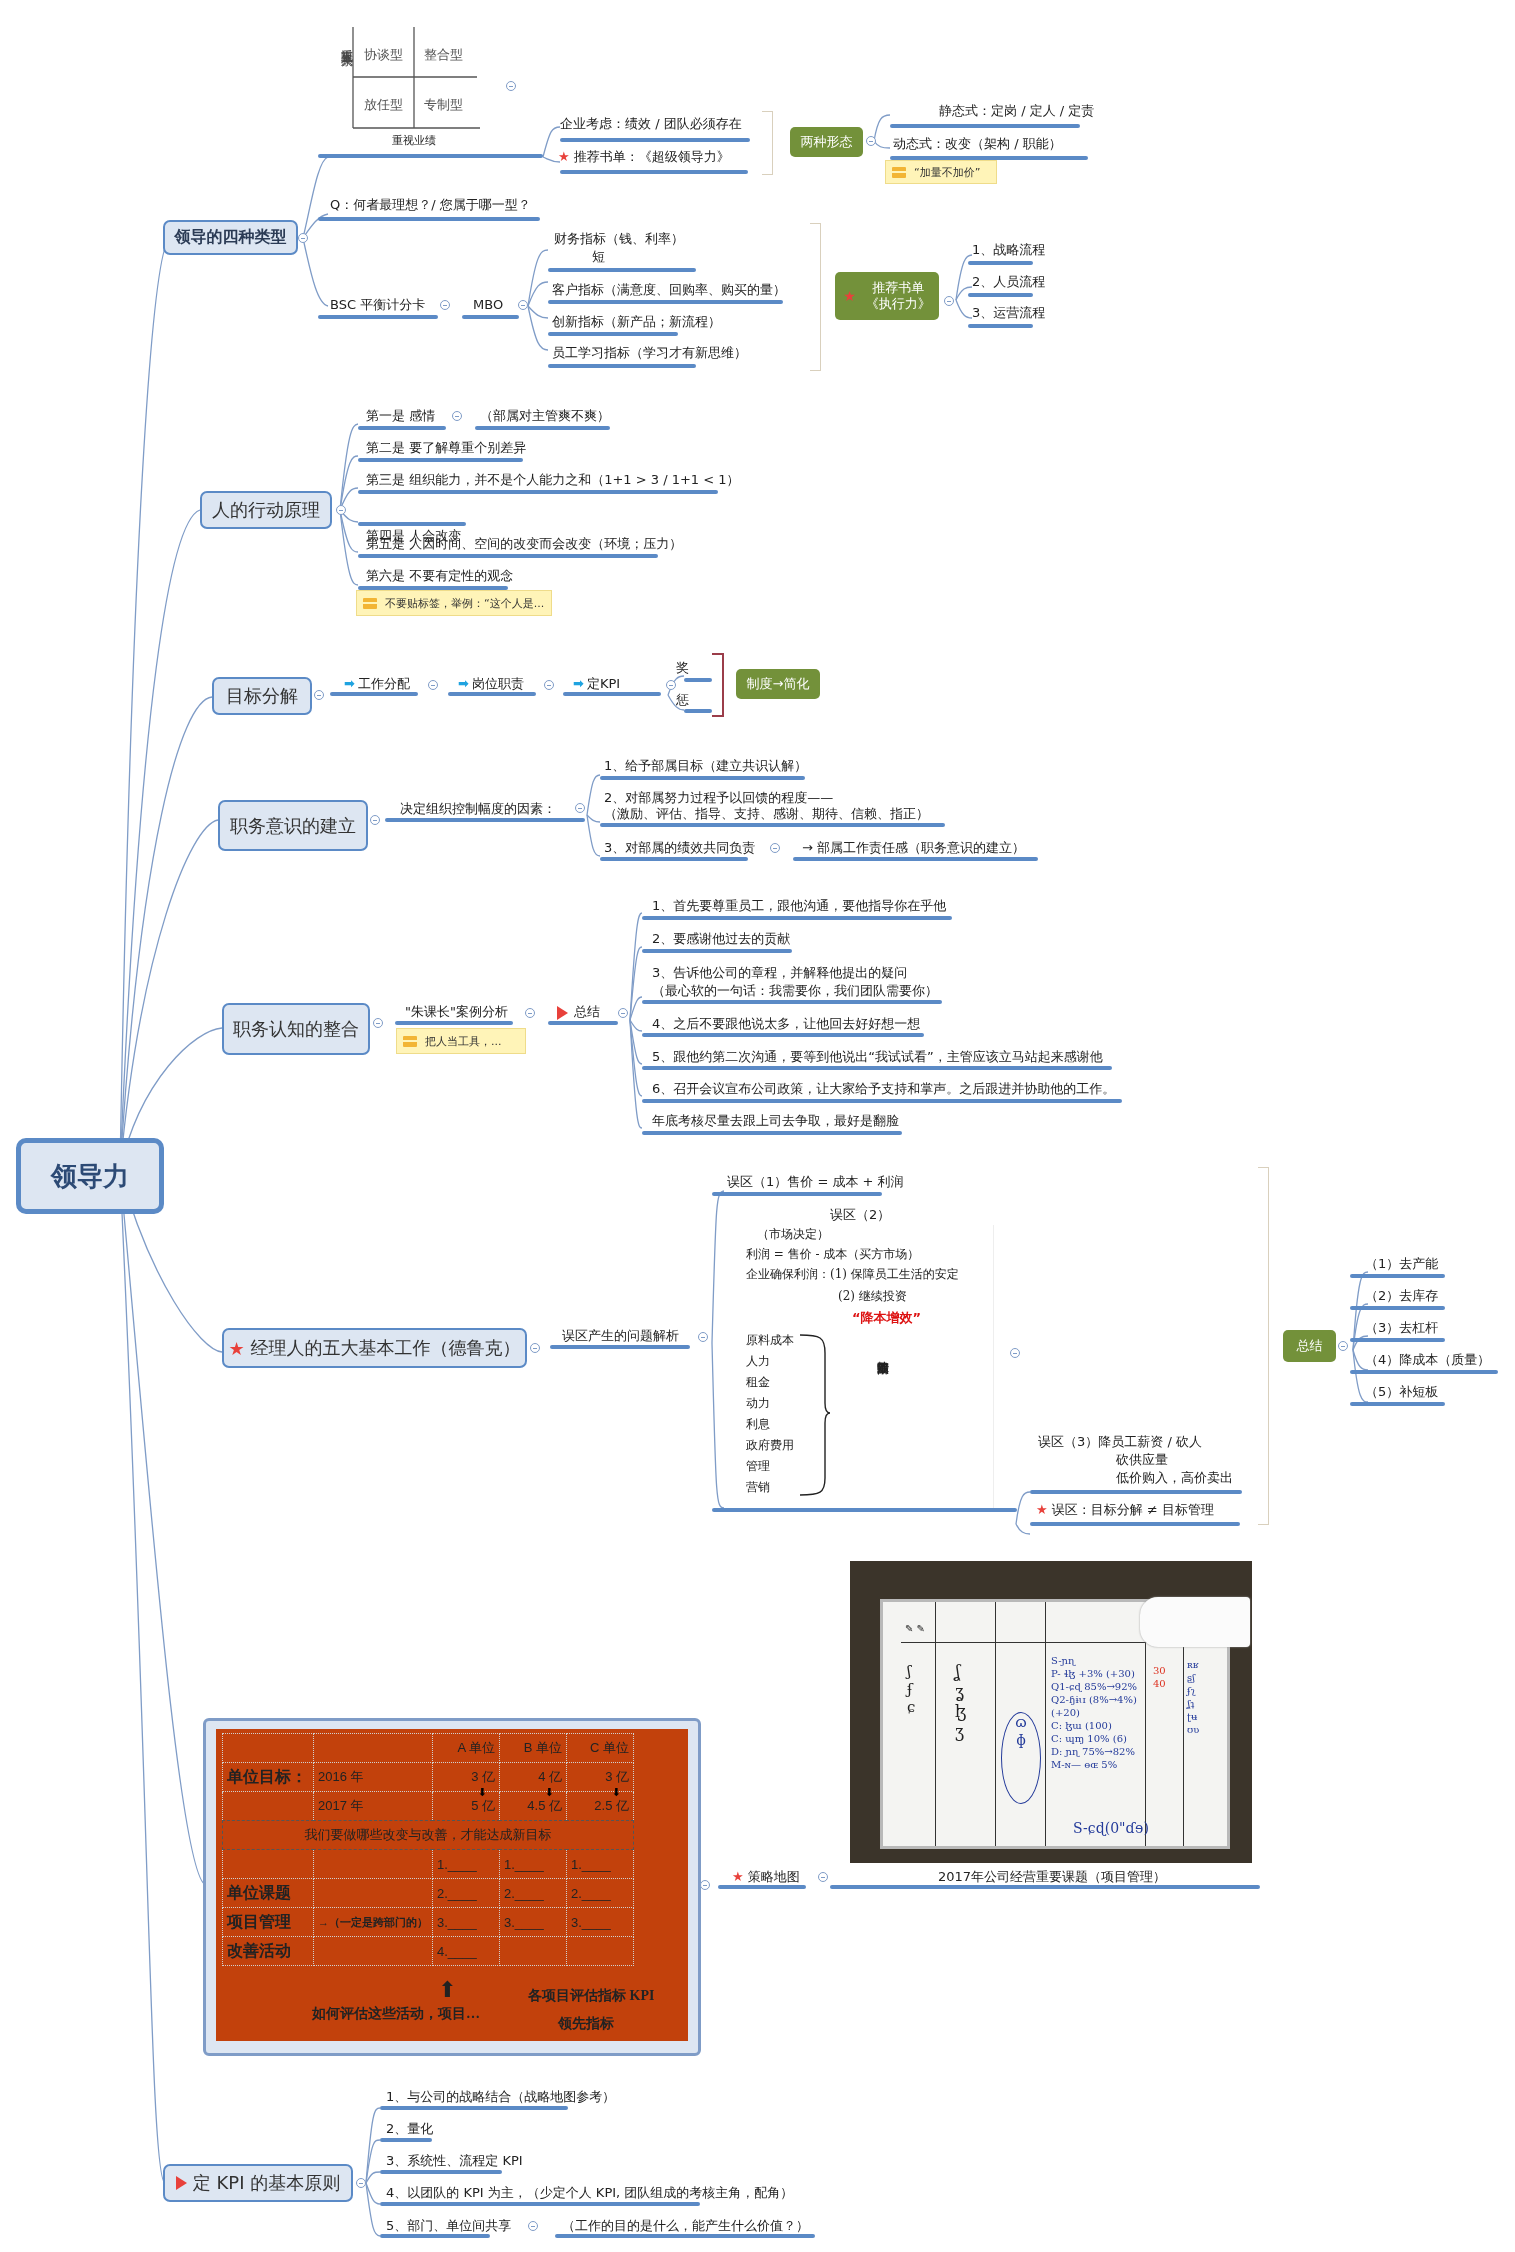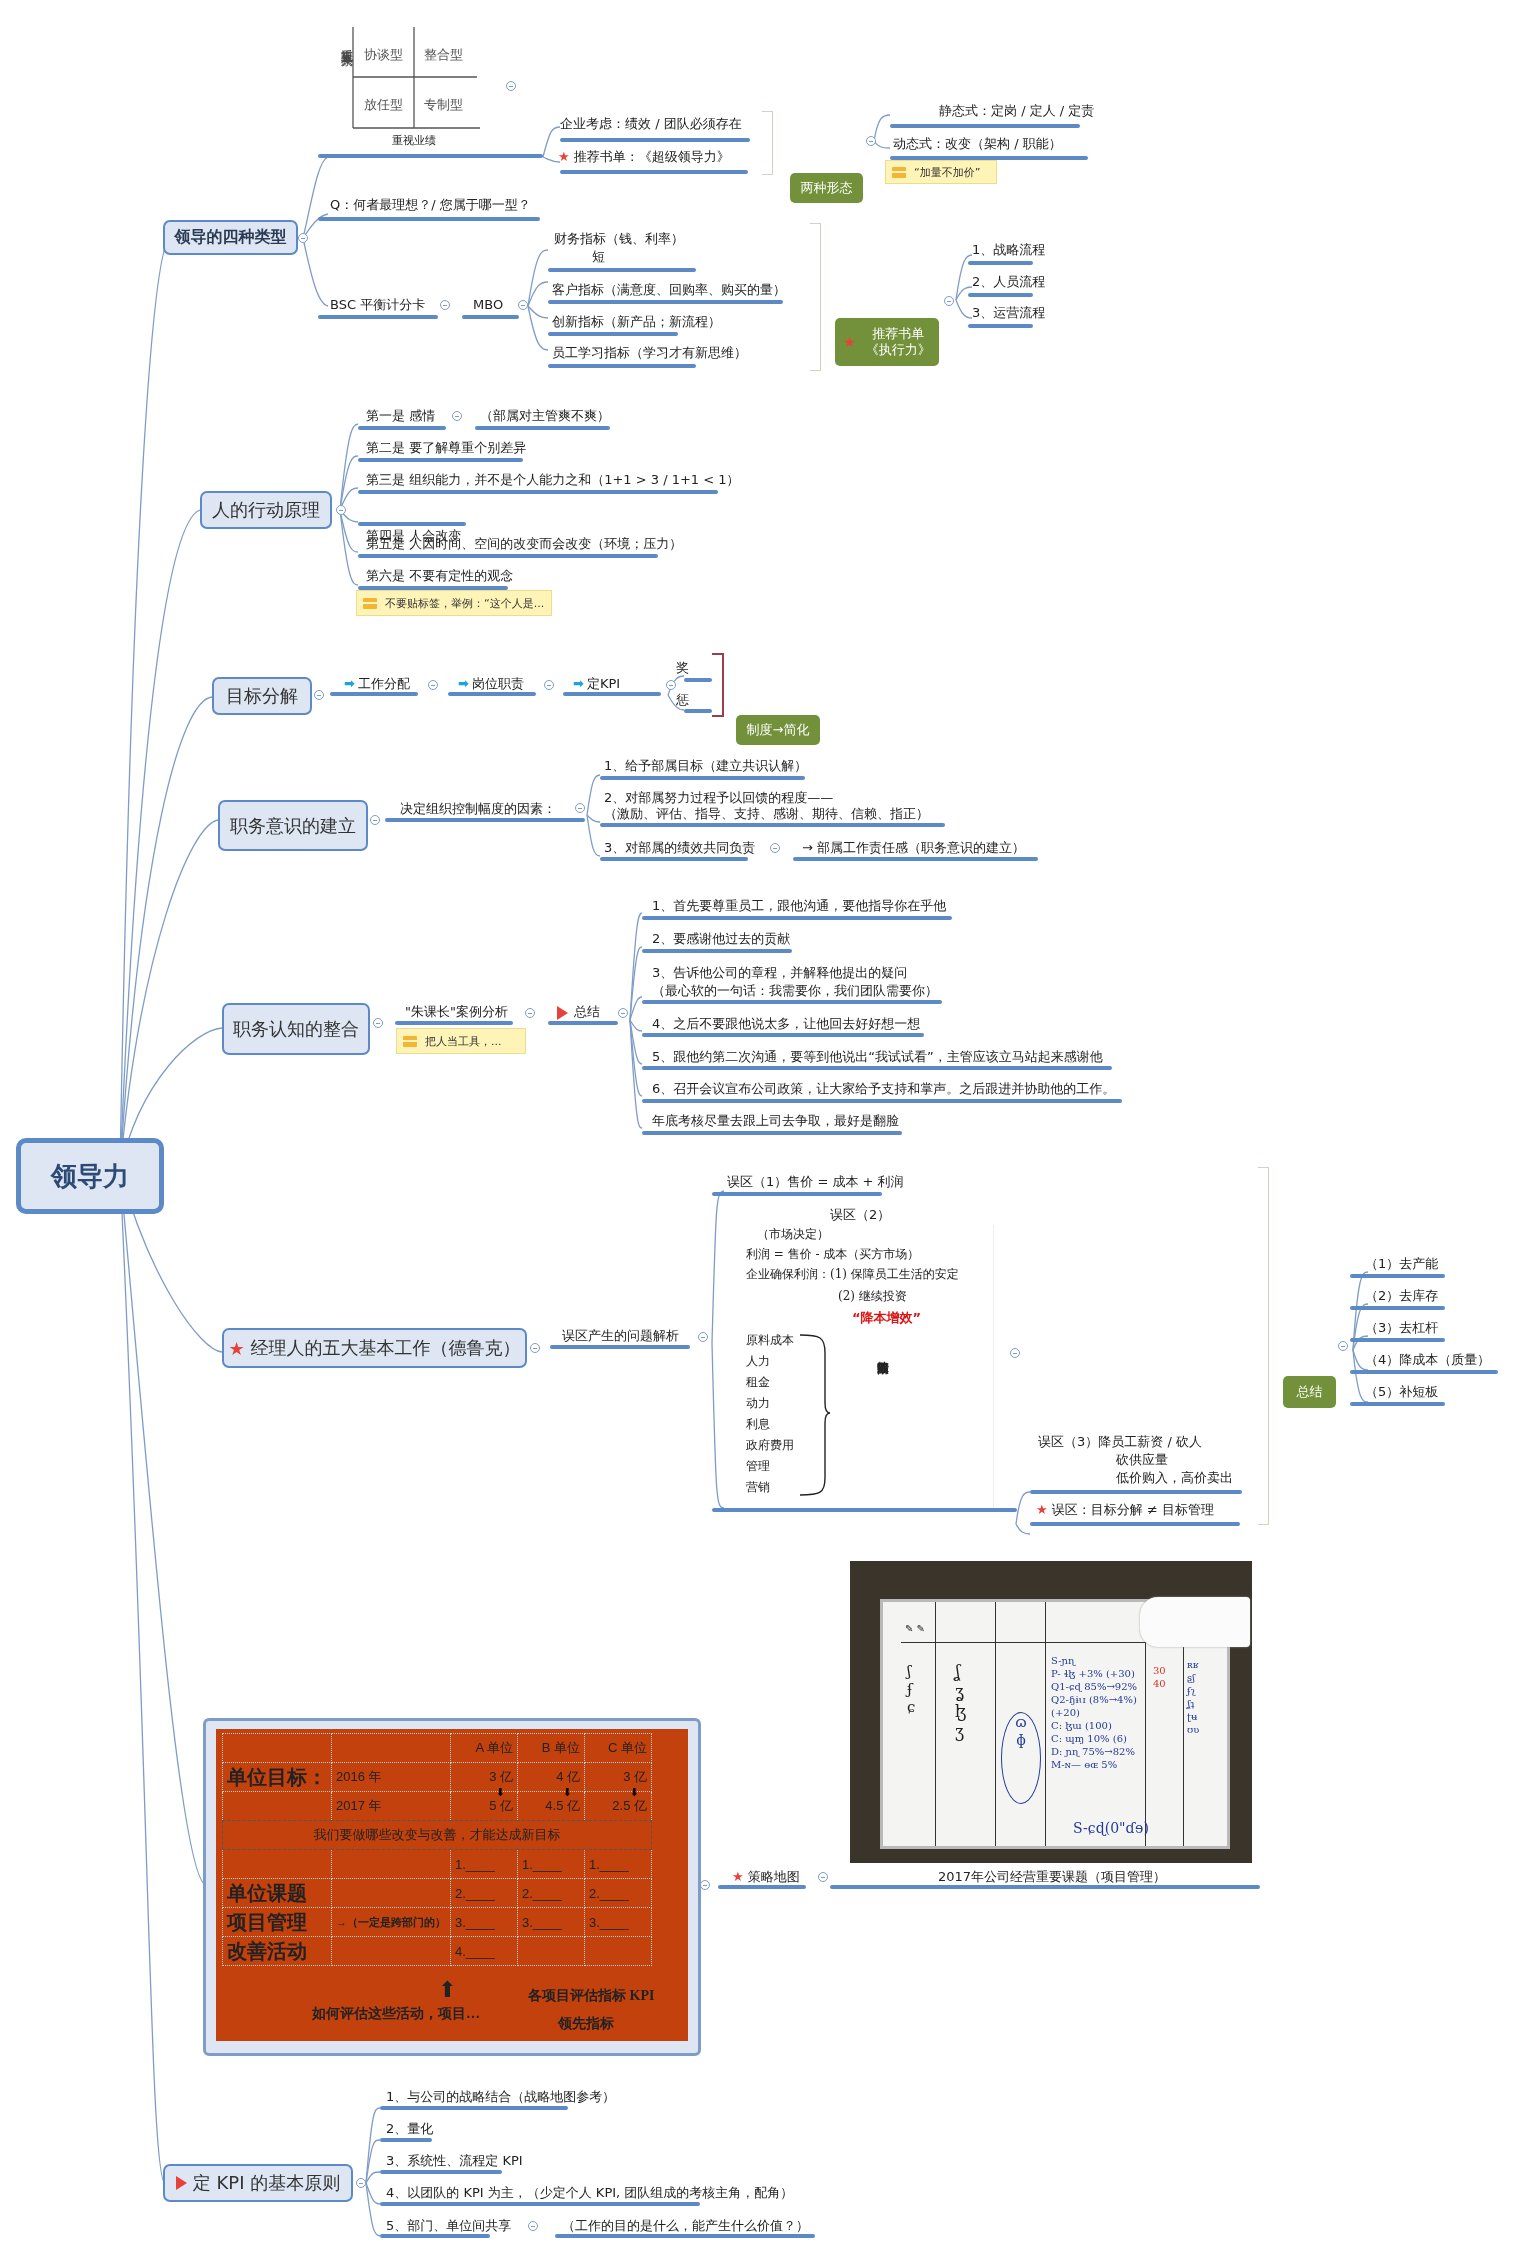--- a/index.html
+++ b/index.html
@@ -7,37 +7,37 @@
          font-family:"DejaVu Sans", "Liberation Sans", sans-serif; color:#222; }
   svg.links { position:absolute; left:0; top:0; width:1515px; height:2252px; pointer-events:none; }
   .root { position:absolute; background:#dde6f2; border:5px solid #5b8ac6; border-radius:10px;
           color:#2c4a75; font-weight:bold; font-size:26px; display:flex; align-items:center; justify-content:center; box-sizing:border-box; }
   .main { position:absolute; background:#dde6f2; border:2px solid #5b8ac6; border-radius:7px;
           color:#333; font-size:18px; display:flex; align-items:center; justify-content:center; box-sizing:border-box; white-space:nowrap; }
   .main.bold { font-weight:bold; font-size:16px; color:#2b3b55; }
   .t { position:absolute; font-size:13px; white-space:nowrap; color:#222; line-height:16px; }
   .ul { position:absolute; height:4px; background:#5b8ac6; border-radius:2px; }
   .green { position:absolute; background:#73913a; color:#fff; border-radius:5px; font-size:13px;
-           display:flex; align-items:center; justify-content:center; text-align:center; box-sizing:border-box;margin-top:46px; }
+           display:flex; align-items:center; justify-content:center; text-align:center; box-sizing:border-box; }
   .note { position:absolute; background:#fff4b8; border:1px solid #efdc8a; font-size:11px; color:#333;
           display:flex; align-items:center; padding-left:6px; box-sizing:border-box; white-space:nowrap; }
   .note .ico { width:14px; height:11px; margin-right:8px; background:linear-gradient(#f2b535 0 40%, #fff4b8 40% 55%, #f2b535 55% 100%); border-radius:1px; display:inline-block; }
   .collapse { position:absolute; width:10px; height:10px; border:1px solid #7f9cc7; border-radius:50%; box-sizing:border-box; background:#fff; }
   .collapse::after { content:""; position:absolute; left:2px; right:2px; top:4px; height:1px; background:#7f9cc7; }
   .star { color:#e8413b; }
   .flag { display:inline-block; width:0; height:0; border-left:11px solid #e8413b; border-top:7px solid transparent; border-bottom:7px solid transparent; vertical-align:middle; margin-right:6px; position:relative; }
   .arrow-blue { color:#1fa3e0; font-weight:bold; margin-right:3px; }
   .quad { position:absolute; font-size:13px; color:#555; }
   .vtext { position:absolute; writing-mode:vertical-rl; font-size:12px; color:#444; letter-spacing:1px; }
   .bracket { position:absolute; border:1px solid #d9d0bd; border-left:none; }
   .table-box { position:absolute; left:203px; top:1718px; width:498px; height:338px; border:3px solid #7f9cc7; border-radius:6px; background:#dde6f2; box-sizing:border-box; padding:8px; }
   .table-inner { position:absolute; left:10px; top:8px; right:10px; bottom:12px; background:#c2410c; }
   table.goals { border-collapse:collapse; position:absolute; left:6px; top:4px; font-family:"Liberation Sans", sans-serif; }
   table.goals td { border:1px dotted #d0d0d0; height:28px; font-size:13px; padding:0 4px; color:#222; white-space:nowrap; }
-  table.goals td.lbl { font-weight:bold; font-size:20px; width:82px; font-family:"Liberation Serif", serif; }
+  table.goals td.lbl { font-weight:bold; font-size:16px; width:82px; font-family:"Liberation Serif", serif; }
   table.goals td.num { text-align:right; width:58px; position:relative; }
   table.goals td.yr { width:105px; }
   .downarr { position:absolute; right:12px; bottom:-7px; font-size:11px; line-height:11px; color:#000; }
   .redline { color:#e33; font-size:16px; text-align:center; border:1px dashed #555 !important; }
   .photo { position:absolute; left:850px; top:1561px; width:402px; height:302px; background:#3b342a; overflow:hidden; }
   .board { position:absolute; left:30px; top:38px; width:350px; height:250px; background:#f4f4f2; border:3px solid #b9b9b9; box-sizing:border-box; }
   .board .col { position:absolute; top:0; bottom:0; border-left:1px solid #333; }
   .board .hline { position:absolute; left:18px; right:12px; top:40px; border-top:1px solid #333; }
   .board .scrib { position:absolute; font-family:"DejaVu Serif", serif; font-size:10px; color:#233a9a; line-height:13px; }
   .board .scrib.black { color:#222; }

